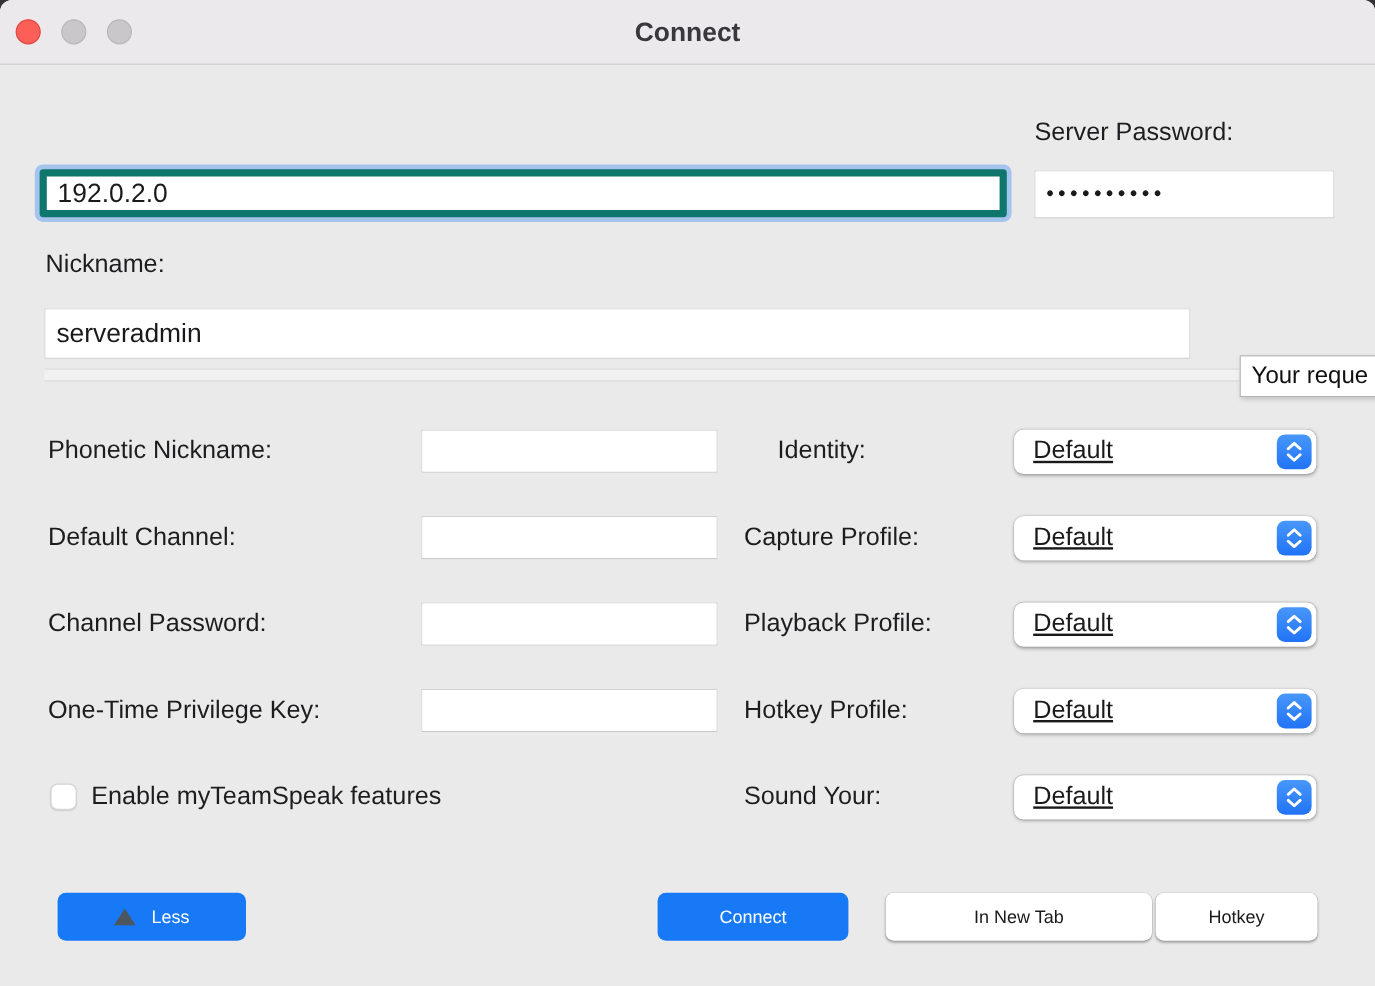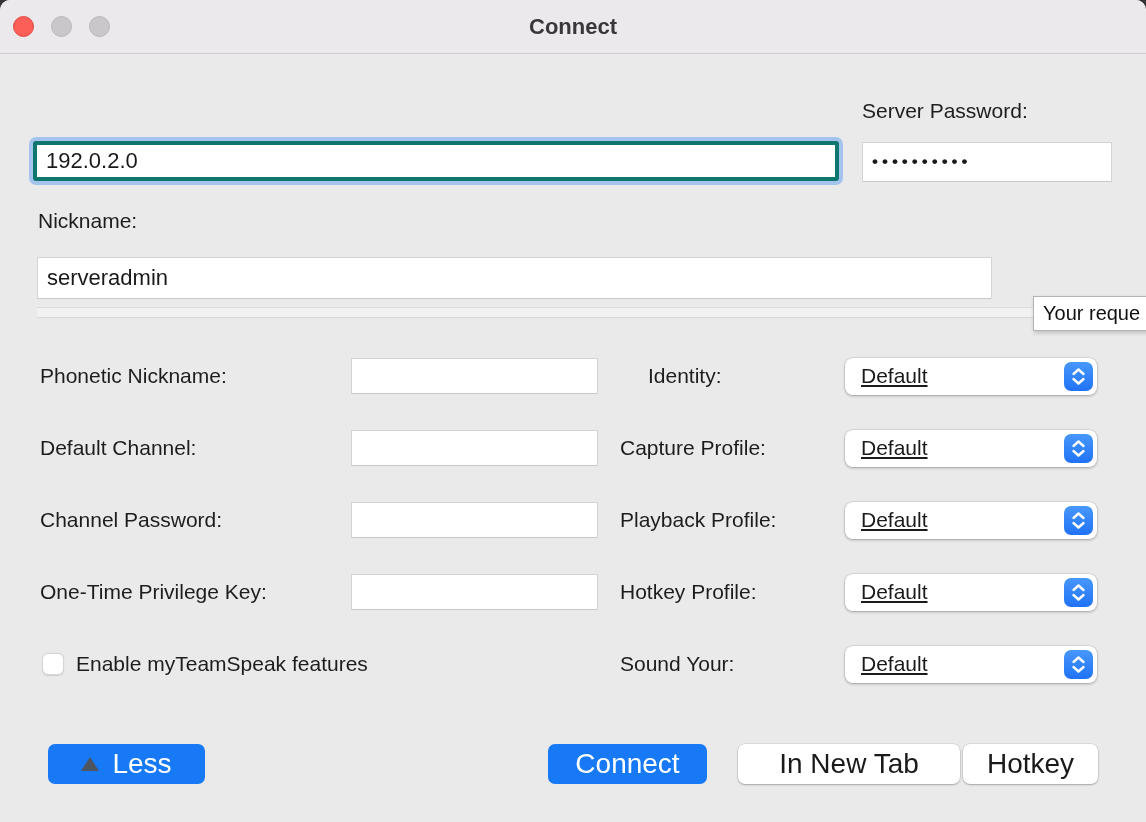--- a/index.html
+++ b/index.html
@@ -15,40 +15,40 @@
   .light { position:absolute; top:16px; width:21px; height:21px; border-radius:50%; }
   .light.close { left:13px; background:#fb5f57; border:1px solid #e2463f; }
   .light.min   { left:51px; background:#c9c7c9; border:1px solid #b9b7b9; }
   .light.max   { left:89px; background:#c9c7c9; border:1px solid #b9b7b9; }
 
   .lbl { position:absolute; font-size:21px; color:#1d1d1f; white-space:nowrap; }
 
   .txt { position:absolute; background:#fff; border:1px solid #d5d4d5; border-bottom-color:#c9c8c9;
          font-size:22px; color:#1a1a1c; padding:0 9px; font-family:"Liberation Sans", sans-serif;
          outline:none; border-radius:1px; }
-  .txt.focused { border:4px solid #0f766e; box-shadow:0 0 0 4px #a4c4ee; border-radius:3px; }
+  .txt.focused { border:6px solid #0f766e; box-shadow:0 0 0 4px #a4c4ee; border-radius:3px; }
 
   .groove { position:absolute; left:37px; top:307px; width:1073px; height:11px;
             background:#f2f1f2; border-top:1px solid #dbdadb; border-bottom:1px solid #d7d6d7; }
 
   .tooltip { position:absolute; left:1033px; top:296px; width:130px; height:35px;
              background:#ffffff; border:1px solid #b3b3b3; box-shadow:1px 2px 4px rgba(0,0,0,.18);
              font-size:20px; color:#111; line-height:33px; padding-left:9px; white-space:nowrap;
              overflow:hidden; z-index:5; }
 
   .dropdown { position:absolute; width:252px; height:37px; background:#fff; border-radius:8px;
               box-shadow:0 0 0 0.5px rgba(0,0,0,.12), 0 1px 3px rgba(0,0,0,.28); cursor:default; }
   .dropdown .dd-label { position:absolute; left:16px; top:0; line-height:36px; font-size:21px; color:#1a1a1c;text-decoration:underline; }
   .dropdown .stepper { position:absolute; right:4px; top:4px; width:29px; height:29px; border-radius:7px;
                        background:linear-gradient(#4897fa,#2173f6); display:flex; align-items:center; justify-content:center; }
 
   .checkbox { position:absolute; left:42px; top:653px; width:22px; height:22px; background:#fff;
               border:1px solid #d6d5d6; border-radius:6px; box-shadow:0 0.5px 1px rgba(0,0,0,.12); }
 
-  .btn { position:absolute; top:744px; height:40px; border-radius:7px; font-size:28px;
+  .btn { position:absolute; top:744px; height:40px; border-radius:7px; font-size:15px;
          display:flex; align-items:center; justify-content:center; cursor:default;
          font-family:"Liberation Sans", sans-serif; }
   .btn.blue { background:#1779f6; color:#ffffff; }
   .btn.white { background:#ffffff; color:#1a1a1c;
                box-shadow:0 0 0 0.5px rgba(0,0,0,.12), 0 1px 2px rgba(0,0,0,.25); }
   .tri-up { width:0; height:0; border-left:9px solid transparent; border-right:9px solid transparent;
             border-bottom:14px solid #4d5560; margin-right:13px; }
 </style>
 </head>
 <body>

